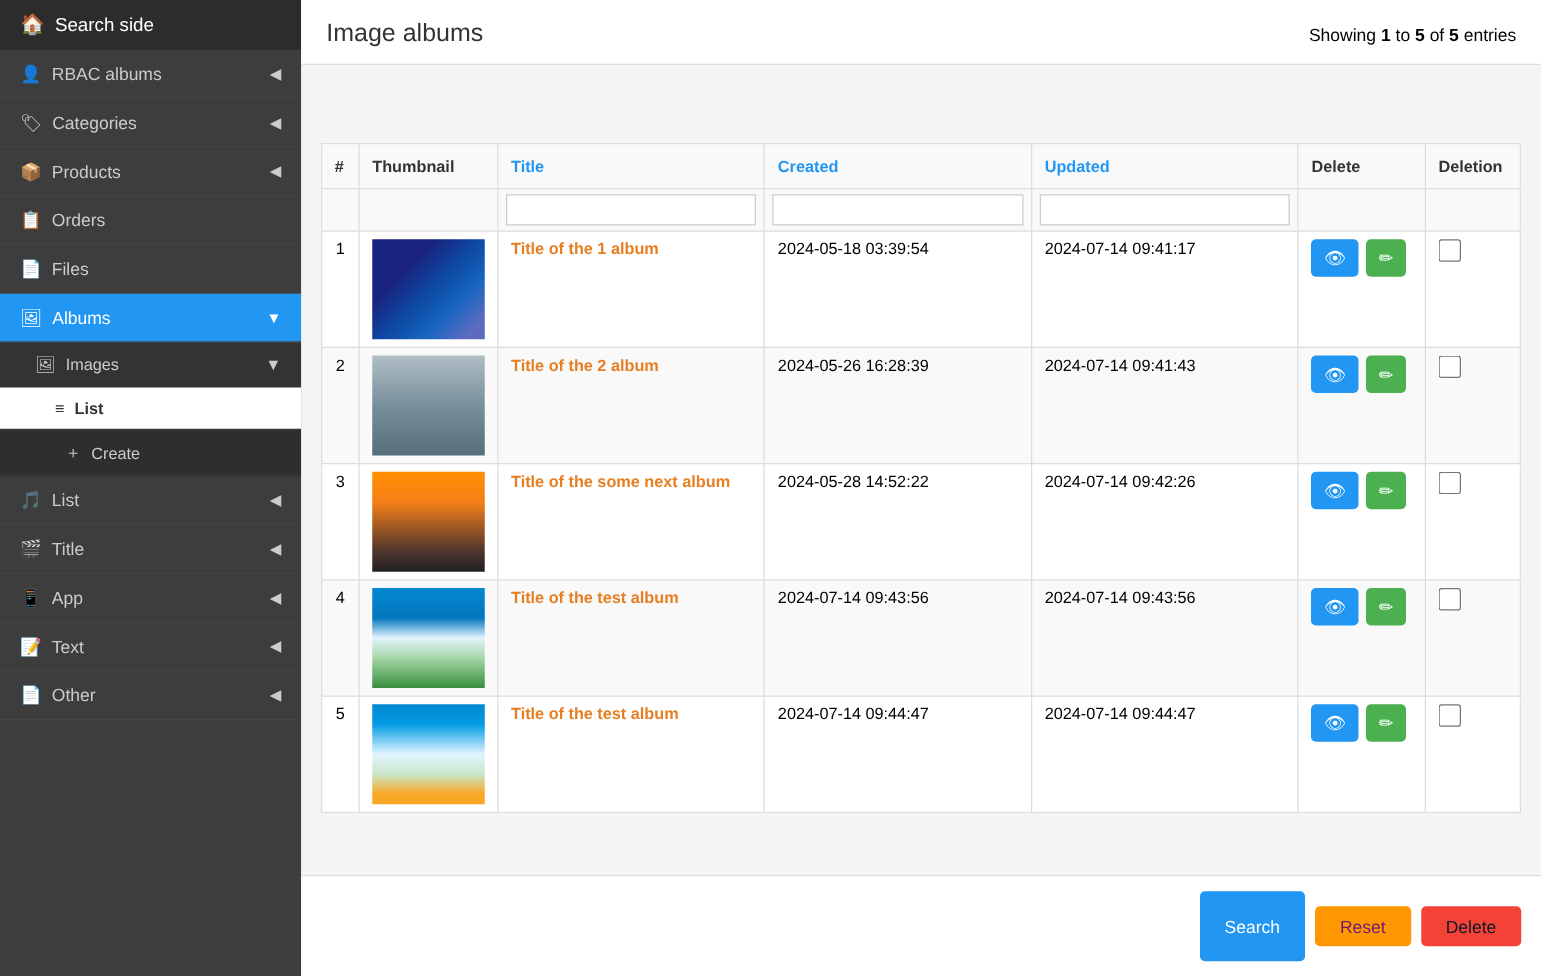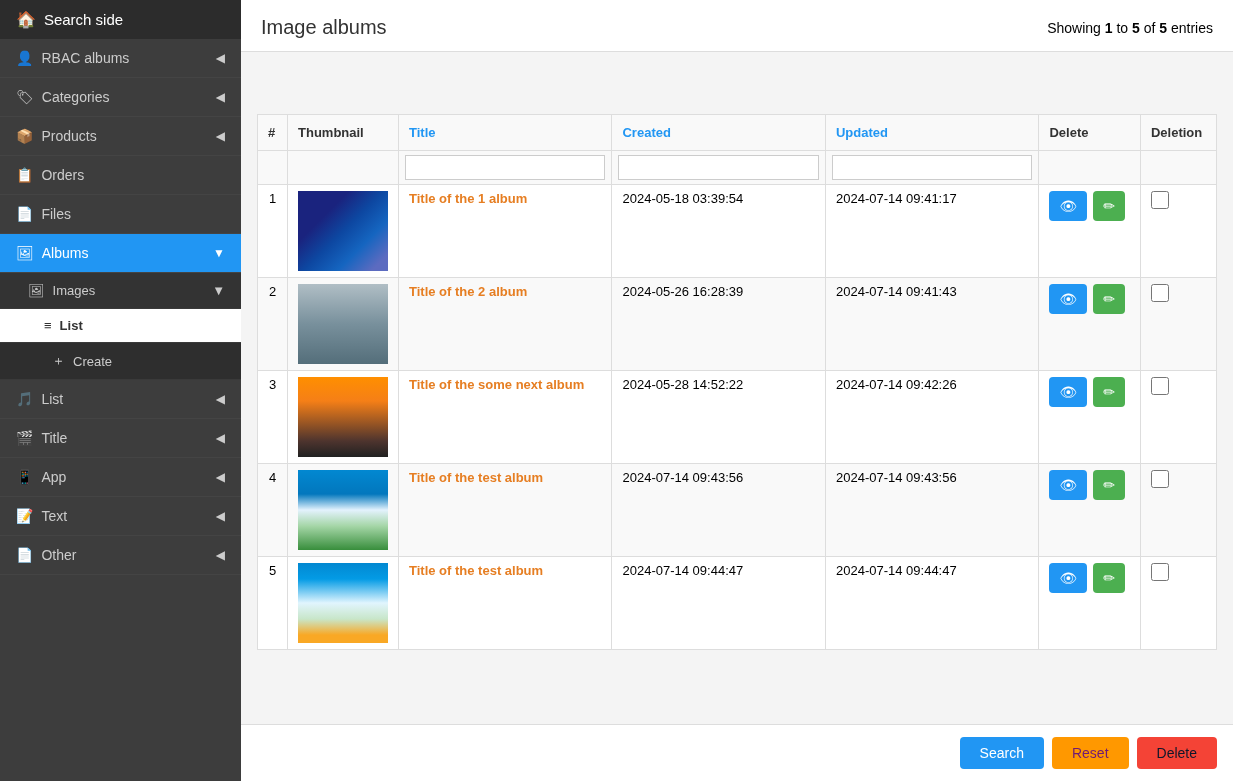--- a/index.html
+++ b/index.html
@@ -174,21 +174,21 @@
       gap: 8px;
       padding: 12px 16px;
       background: #fff;
       border-top: 1px solid #ddd;
     }
     .btn-search {
       background: #2196f3;
       color: #fff;
       border: none;
       border-radius: 4px;
-      padding: 8px 20px;
+      padding: 20px 20px;
       font-size: 14px;
       cursor: pointer;
     }
     .btn-reset {
       background: #ff9800;
       color: #701a75;
       border: none;
       border-radius: 4px;
       padding: 8px 20px;
       font-size: 14px;

